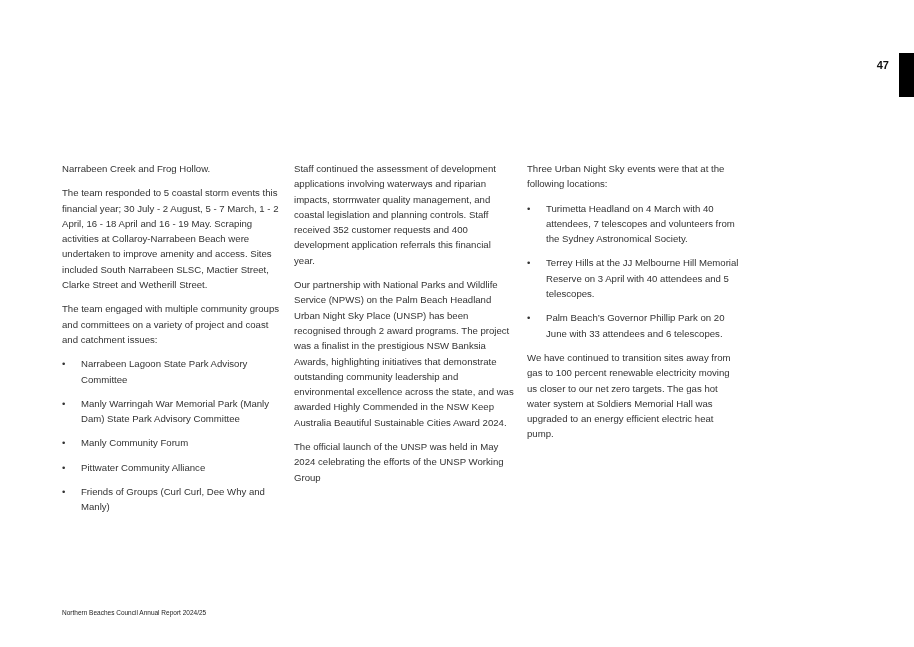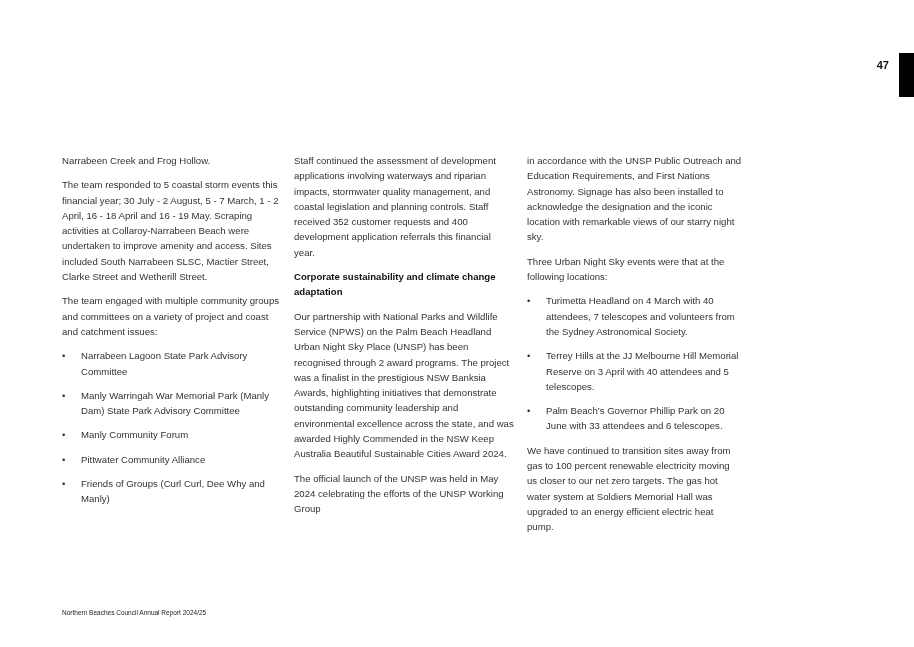--- a/index.html
+++ b/index.html
@@ -9,21 +9,21 @@
     }
     .page-number {
       position: absolute; top: 59px; right: 25px; font-size: 11px; font-weight: bold; color: #111;
     }
     .page-tab {
       position: absolute; top: 53px; right: 0; width: 15px; height: 44px; background: #000;
     }
     .col {
       position: absolute; top: 153px; width: 220px; font-size: 9.6px; line-height: 15.3px;
     }
-    .col p { margin: 0 0 9px 0; }
+    .col p { margin: 8px 0 9px 0; }
     #col1 { left: 62px; }
     #col2 { left: 294px; }
     #col3 { left: 527px; width: 215px; }
     .heading { font-weight: bold; color: #111; margin: 0; }
     ul { list-style: none; margin: 0 0 9px 0; padding: 0; }
     ul li { position: relative; padding-left: 19px; margin-bottom: 9px; }
     ul li .bullet { position: absolute; left: 0; top: 0; }
     .footer {
       position: absolute; top: 609px; left: 62px; font-size: 6.5px; color: #222;
     }
@@ -42,27 +42,25 @@
     <li><span class="bullet">•</span><span>Narrabeen Lagoon State Park Advisory Committee</span></li>
     <li><span class="bullet">•</span><span>Manly Warringah War Memorial Park (Manly Dam) State Park Advisory Committee</span></li>
     <li><span class="bullet">•</span><span>Manly Community Forum</span></li>
     <li><span class="bullet">•</span><span>Pittwater Community Alliance</span></li>
     <li><span class="bullet">•</span><span>Friends of Groups (Curl Curl, Dee Why and Manly)</span></li>
   </ul>
 </div>
 
 <div id="col2" class="col">
   <p>Staff continued the assessment of development applications involving waterways and riparian impacts, stormwater quality management, and coastal legislation and planning controls. Staff received 352 customer requests and 400 development application referrals this financial year.</p>
-  <p class="heading">Corporate sustainability and climate change adaptation</p>
   <p>Our partnership with National Parks and Wildlife Service (NPWS) on the Palm Beach Headland Urban Night Sky Place (UNSP) has been recognised through 2 award programs. The project was a finalist in the prestigious NSW Banksia Awards, highlighting initiatives that demonstrate outstanding community leadership and environmental excellence across the state, and was awarded Highly Commended in the NSW Keep Australia Beautiful Sustainable Cities Award 2024.</p>
   <p>The official launch of the UNSP was held in May 2024 celebrating the efforts of the UNSP Working Group</p>
 </div>
 
 <div id="col3" class="col">
-  <p>in accordance with the UNSP Public Outreach and Education Requirements, and First Nations Astronomy. Signage has also been installed to acknowledge the designation and the iconic location with remarkable views of our starry night sky.</p>
   <p>Three Urban Night Sky events were that at the following locations:</p>
   <ul>
     <li><span class="bullet">•</span><span>Turimetta Headland on 4 March with 40 attendees, 7 telescopes and volunteers from the Sydney Astronomical Society.</span></li>
     <li><span class="bullet">•</span><span>Terrey Hills at the JJ Melbourne Hill Memorial Reserve on 3 April with 40 attendees and 5 telescopes.</span></li>
     <li><span class="bullet">•</span><span>Palm Beach’s Governor Phillip Park on 20 June with 33 attendees and 6 telescopes.</span></li>
   </ul>
   <p>We have continued to transition sites away from gas to 100 percent renewable electricity moving us closer to our net zero targets.  The gas hot water system at Soldiers Memorial Hall was upgraded to an energy efficient electric heat pump.</p>
 </div>
 
 <div class="footer">Northern Beaches Council Annual Report 2024/25</div>

